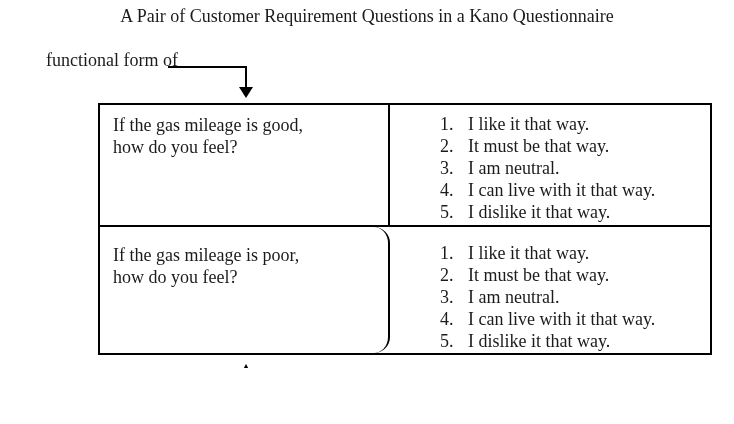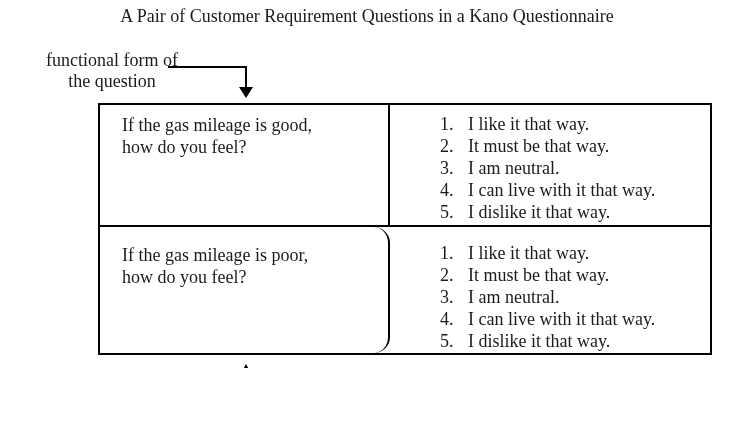--- a/index.html
+++ b/index.html
@@ -27,37 +27,36 @@
   }
   .ktable{
     position:absolute;left:98px;top:103px;width:614px;height:252px;
     border:2px solid #000;box-sizing:border-box;
     display:grid;
     grid-template-columns:290px 1fr;
     grid-template-rows:122px 1fr;
     font-size:18px;
   }
   .cell{box-sizing:border-box;}
-  .qcell{border-right:2px solid #000;padding:9px 10px 0 22px;line-height:22px;}
+  .qcell{border-right:2px solid #000;padding:9px 10px 0 13px;line-height:22px;}
   .ocell{padding:8px 12px 0 50px;line-height:22px;}
   .row1{border-bottom:2px solid #000;}
   .row2.qcell{padding-top:17px;border-radius:16px;}
   .row2.ocell{padding-top:15px;}
   .opt .num{display:inline-block;width:20px;margin-right:8px;}
 </style>
 </head>
 <body>
 
 <div class="page">
 
   <div class="title">A Pair of Customer Requirement Questions in a Kano Questionnaire</div>
 
   <div class="ann ann-func">
     <div>functional form of</div>
-    <div>the question</div>
   </div>
 
   <svg class="overlay" viewBox="0 0 734 424" xmlns="http://www.w3.org/2000/svg">
     <path d="M168,67 H246 V88" stroke="#000000" stroke-width="2" fill="none"></path>
     <path d="M239,87 L253,87 L246,98 Z" fill="#000000"></path>
     <path d="M170,391 H246 V376" stroke="#000000" stroke-width="2" fill="none"></path>
     <path d="M239,377 L253,377 L246,364 Z" fill="#000000"></path>
   </svg>
 
   <div class="ktable">

